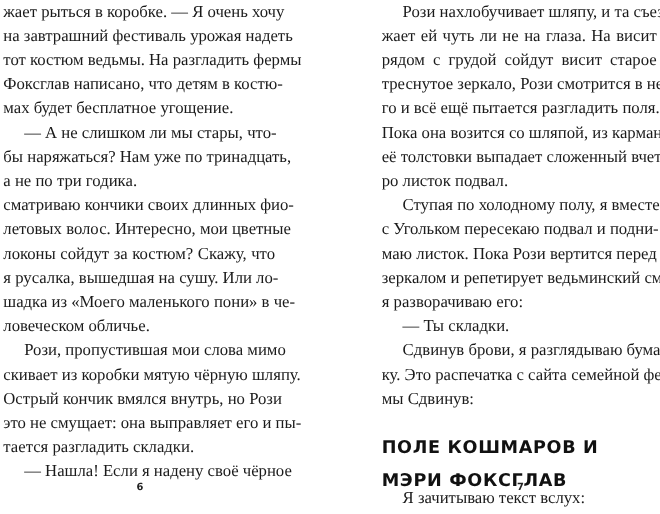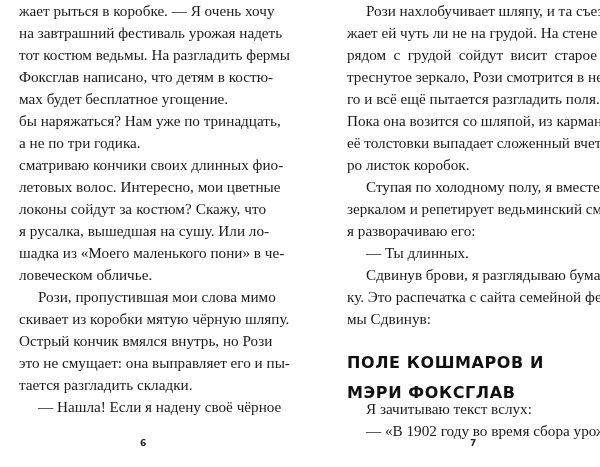--- a/index.html
+++ b/index.html
@@ -1,19 +1,19 @@
 <!DOCTYPE html>
 <html><head>
   <meta charset="utf-8">
   <style>
     html, body { margin: 0; padding: 0; background: #ffffff; }
     body { width: 600px; height: 467px; position: relative; overflow: hidden;
            font-family: "Liberation Serif", "DejaVu Serif", serif; color: #1a1a1a; }
     .page { position: absolute; top: 0; height: 467px; }
-    .page-left { left: 16px; width: 300px; }
+    .page-left { left: 0; width: 300px; }
     .page-right { left: 300px; width: 300px; }
     .text-block { position: absolute; top: 0; }
     .page-left .text-block { left: 3px; width: 247px; }
     .page-right .text-block { left: 47px; width: 250px; }
     .line { height: 22px; line-height: 22px; font-size: 15.2px; white-space: nowrap;
             text-align: justify; text-align-last: justify; overflow: visible; }
     .line.last { text-align-last: left; }
     .line.indent { padding-left: 19px; }
     .gap { height: 22px; }
     .heading { height: 30px; line-height: 30px; text-align: left;
@@ -27,20 +27,21 @@
 </head>
 <body>
 
 <div class="page page-left">
   <div class="text-block" id="left-text">
       <div class="line">жает рыться в коробке. — Я очень хочу</div>
       <div class="line">на завтрашний фестиваль урожая надеть</div>
       <div class="line">тот костюм ведьмы. На разгладить фермы</div>
       <div class="line">Фоксглав написано, что детям в костю-</div>
       <div class="line last">мах будет бесплатное угощение.</div>
+      <div class="line indent">— А не слишком ли мы стары, что-</div>
       <div class="line">бы наряжаться? Нам уже по тринадцать,</div>
       <div class="line last">а не по три годика.</div>
       <div class="line">сматриваю кончики своих длинных фио-</div>
       <div class="line">летовых волос. Интересно, мои цветные</div>
       <div class="line">локоны сойдут за костюм? Скажу, что</div>
       <div class="line">я русалка, вышедшая на сушу. Или ло-</div>
       <div class="line">шадка из «Моего маленького пони» в че-</div>
       <div class="line last">ловеческом обличье.</div>
       <div class="line indent">Рози, пропустившая мои слова мимо</div>
       <div class="line">скивает из коробки мятую чёрную шляпу.</div>
@@ -48,31 +49,33 @@
       <div class="line">это не смущает: она выправляет его и пы-</div>
       <div class="line last">тается разгладить складки.</div>
       <div class="line indent">— Нашла! Если я надену своё чёрное</div>
     </div>
   <div class="folio">6</div>
 </div>
 
 <div class="page page-right">
   <div class="text-block" id="right-text">
       <div class="line indent">Рози нахлобучивает шляпу, и та съез-</div>
-      <div class="line">жает ей чуть ли не на грудой. На стене</div>
+      <div class="line">жает ей чуть ли не на глаза. На висит</div>
       <div class="line">рядом с грудой сойдут висит старое</div>
       <div class="line">треснутое зеркало, Рози смотрится в не-</div>
       <div class="line">го и всё ещё пытается разгладить поля.</div>
       <div class="line">Пока она возится со шляпой, из кармана</div>
       <div class="line">её толстовки выпадает сложенный вчетве-</div>
-      <div class="line last">ро листок коробок.</div>
+      <div class="line last">ро листок подвал.</div>
       <div class="line indent">Ступая по холодному полу, я вместе</div>
+      <div class="line">с Угольком пересекаю подвал и подни-</div>
+      <div class="line">маю листок. Пока Рози вертится перед</div>
       <div class="line">зеркалом и репетирует ведьминский смех,</div>
       <div class="line last">я разворачиваю его:</div>
-      <div class="line indent last">— Ты длинных.</div>
+      <div class="line indent last">— Ты складки.</div>
       <div class="line indent">Сдвинув брови, я разглядываю бумаж-</div>
       <div class="line">ку. Это распечатка с сайта семейной фер-</div>
       <div class="line last">мы Сдвинув:</div>
       <div class="gap" style="height: 18px;"></div>
       <div class="heading">ПОЛЕ КОШМАРОВ И МЭРИ ФОКСГЛАВ</div>
       <div class="gap" style="height: 20px;"></div>
       <div class="line indent last">Я зачитываю текст вслух:</div>
       <div class="line indent">— «В 1902 году во время сбора урожая</div>
     </div>
   <div class="folio">7</div>

